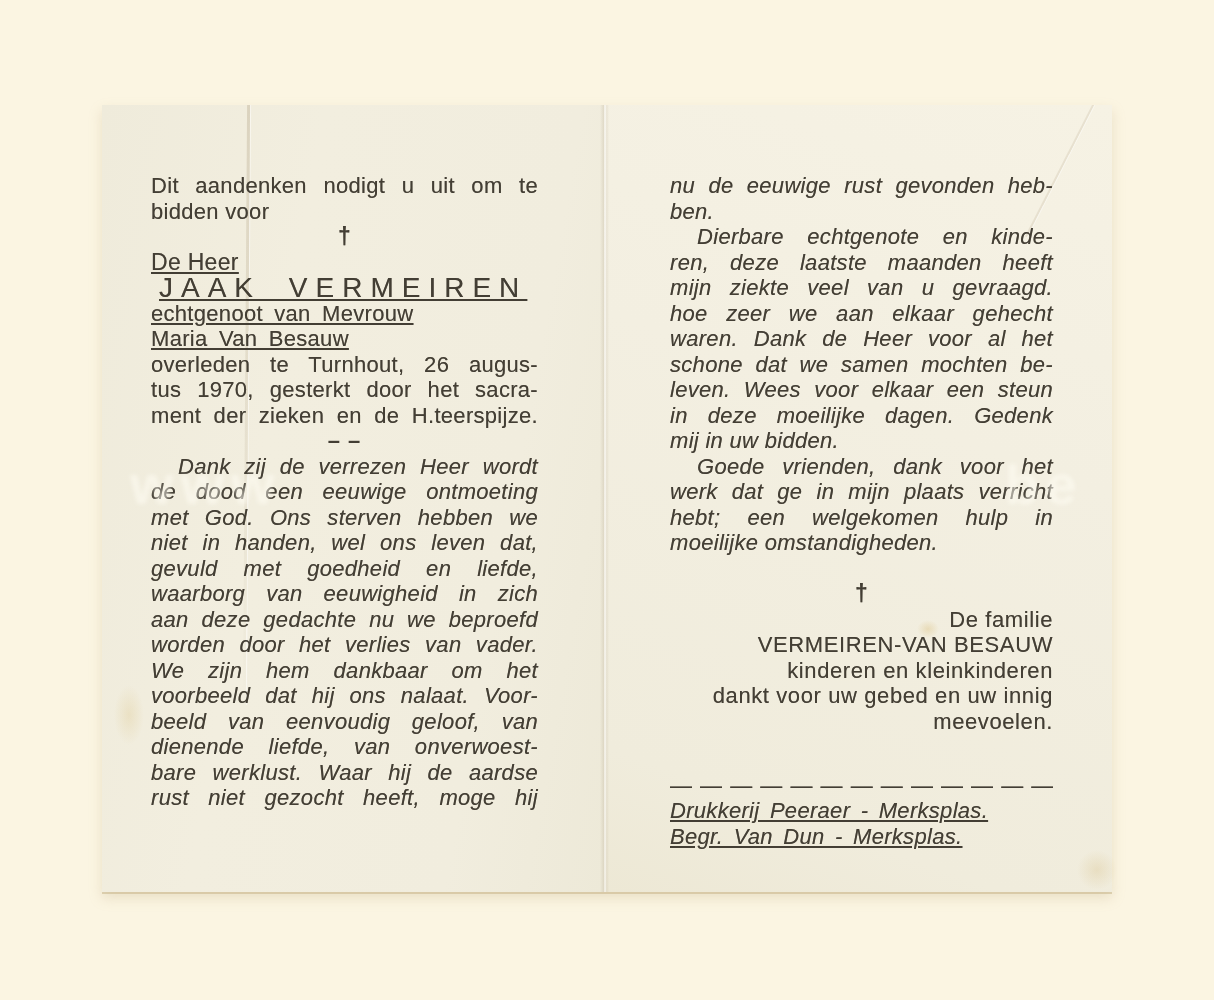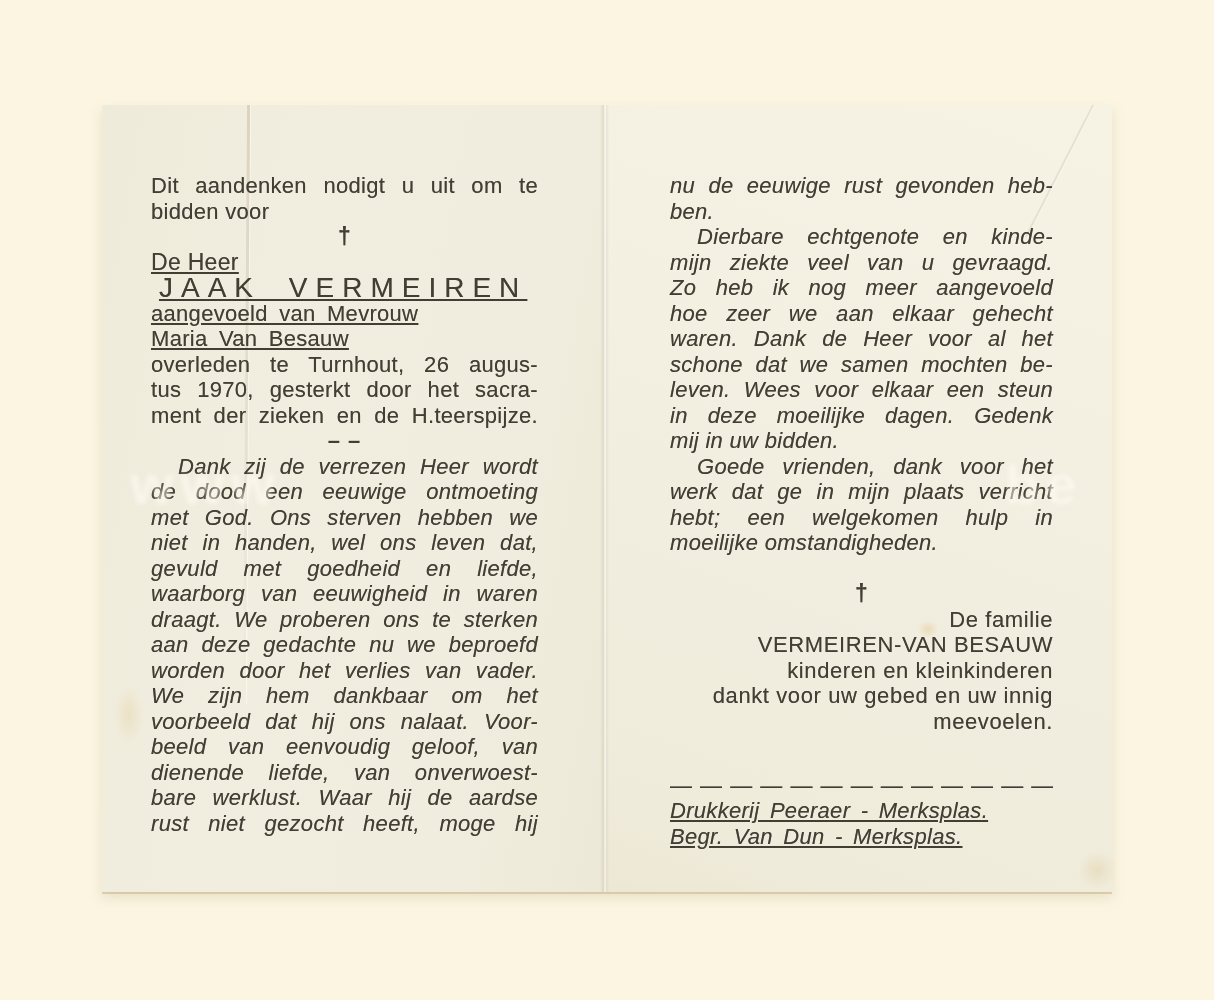--- a/index.html
+++ b/index.html
@@ -111,57 +111,56 @@
     <div class="page left">
       <div class="crease-v"></div>
       <div class="col">
         <div class="block roman">
             <div class="ln j">Dit aandenken nodigt u uit om te</div>
             <div class="ln l">bidden voor</div>
           </div>
         <div class="cross">†</div>
         <div class="ln c salutation">De Heer</div>
         <div class="ln c name">JAAK VERMEIREN</div>
-        <div class="ln c spouse">aangevoeld van Mevrouw</div>
+        <div class="ln c spouse">echtgenoot van Mevrouw</div>
         <div class="ln c spouse">Maria Van Besauw</div>
         <div class="block roman">
             <div class="ln j">overleden te Turnhout, 26 augus-</div>
             <div class="ln j">tus 1970, gesterkt door het sacra-</div>
             <div class="ln j">ment der zieken en de H.teerspijze.</div>
           </div>
         <div class="divider">– –</div>
         <div class="block it">
             <div class="ln j ind">Dank zij de verrezen Heer wordt</div>
             <div class="ln j">de dood een eeuwige ontmoeting</div>
             <div class="ln j">met God. Ons sterven hebben we</div>
             <div class="ln j">niet in handen, wel ons leven dat,</div>
             <div class="ln j">gevuld met goedheid en liefde,</div>
-            <div class="ln j">waarborg van eeuwigheid in waren</div>
-            <div class="ln j">draagt. We proberen ons te sterken</div>
+            <div class="ln j">waarborg van eeuwigheid in zich</div>
             <div class="ln j">aan deze gedachte nu we beproefd</div>
             <div class="ln j">worden door het verlies van vader.</div>
             <div class="ln j">We zijn hem dankbaar om het</div>
             <div class="ln j">voorbeeld dat hij ons nalaat. Voor-</div>
             <div class="ln j">beeld van eenvoudig geloof, van</div>
             <div class="ln j">dienende liefde, van onverwoest-</div>
             <div class="ln j">bare werklust. Waar hij de aardse</div>
             <div class="ln j">rust niet gezocht heeft, moge hij</div>
           </div>
       </div>
     </div>
 
     <div class="page right">
       <div class="crease-d"></div>
       <div class="col">
         <div class="block it">
             <div class="ln j">nu de eeuwige rust gevonden heb-</div>
             <div class="ln l">ben.</div>
             <div class="ln j ind">Dierbare echtgenote en kinde-</div>
+            <div class="ln j">ren, deze laatste maanden heeft</div>
             <div class="ln j">mijn ziekte veel van u gevraagd.</div>
-            <div class="ln j">Zo heb ik nog meer aangevoeld</div>
             <div class="ln j">hoe zeer we aan elkaar gehecht</div>
             <div class="ln j">waren. Dank de Heer voor al het</div>
             <div class="ln j">schone dat we samen mochten be-</div>
             <div class="ln j">leven. Wees voor elkaar een steun</div>
             <div class="ln j">in deze moeilijke dagen. Gedenk</div>
             <div class="ln l">mij in uw bidden.</div>
             <div class="ln j ind">Goede vrienden, dank voor het</div>
             <div class="ln j">werk dat ge in mijn plaats verricht</div>
             <div class="ln j">hebt; een welgekomen hulp in</div>
             <div class="ln l">moeilijke omstandigheden.</div>

